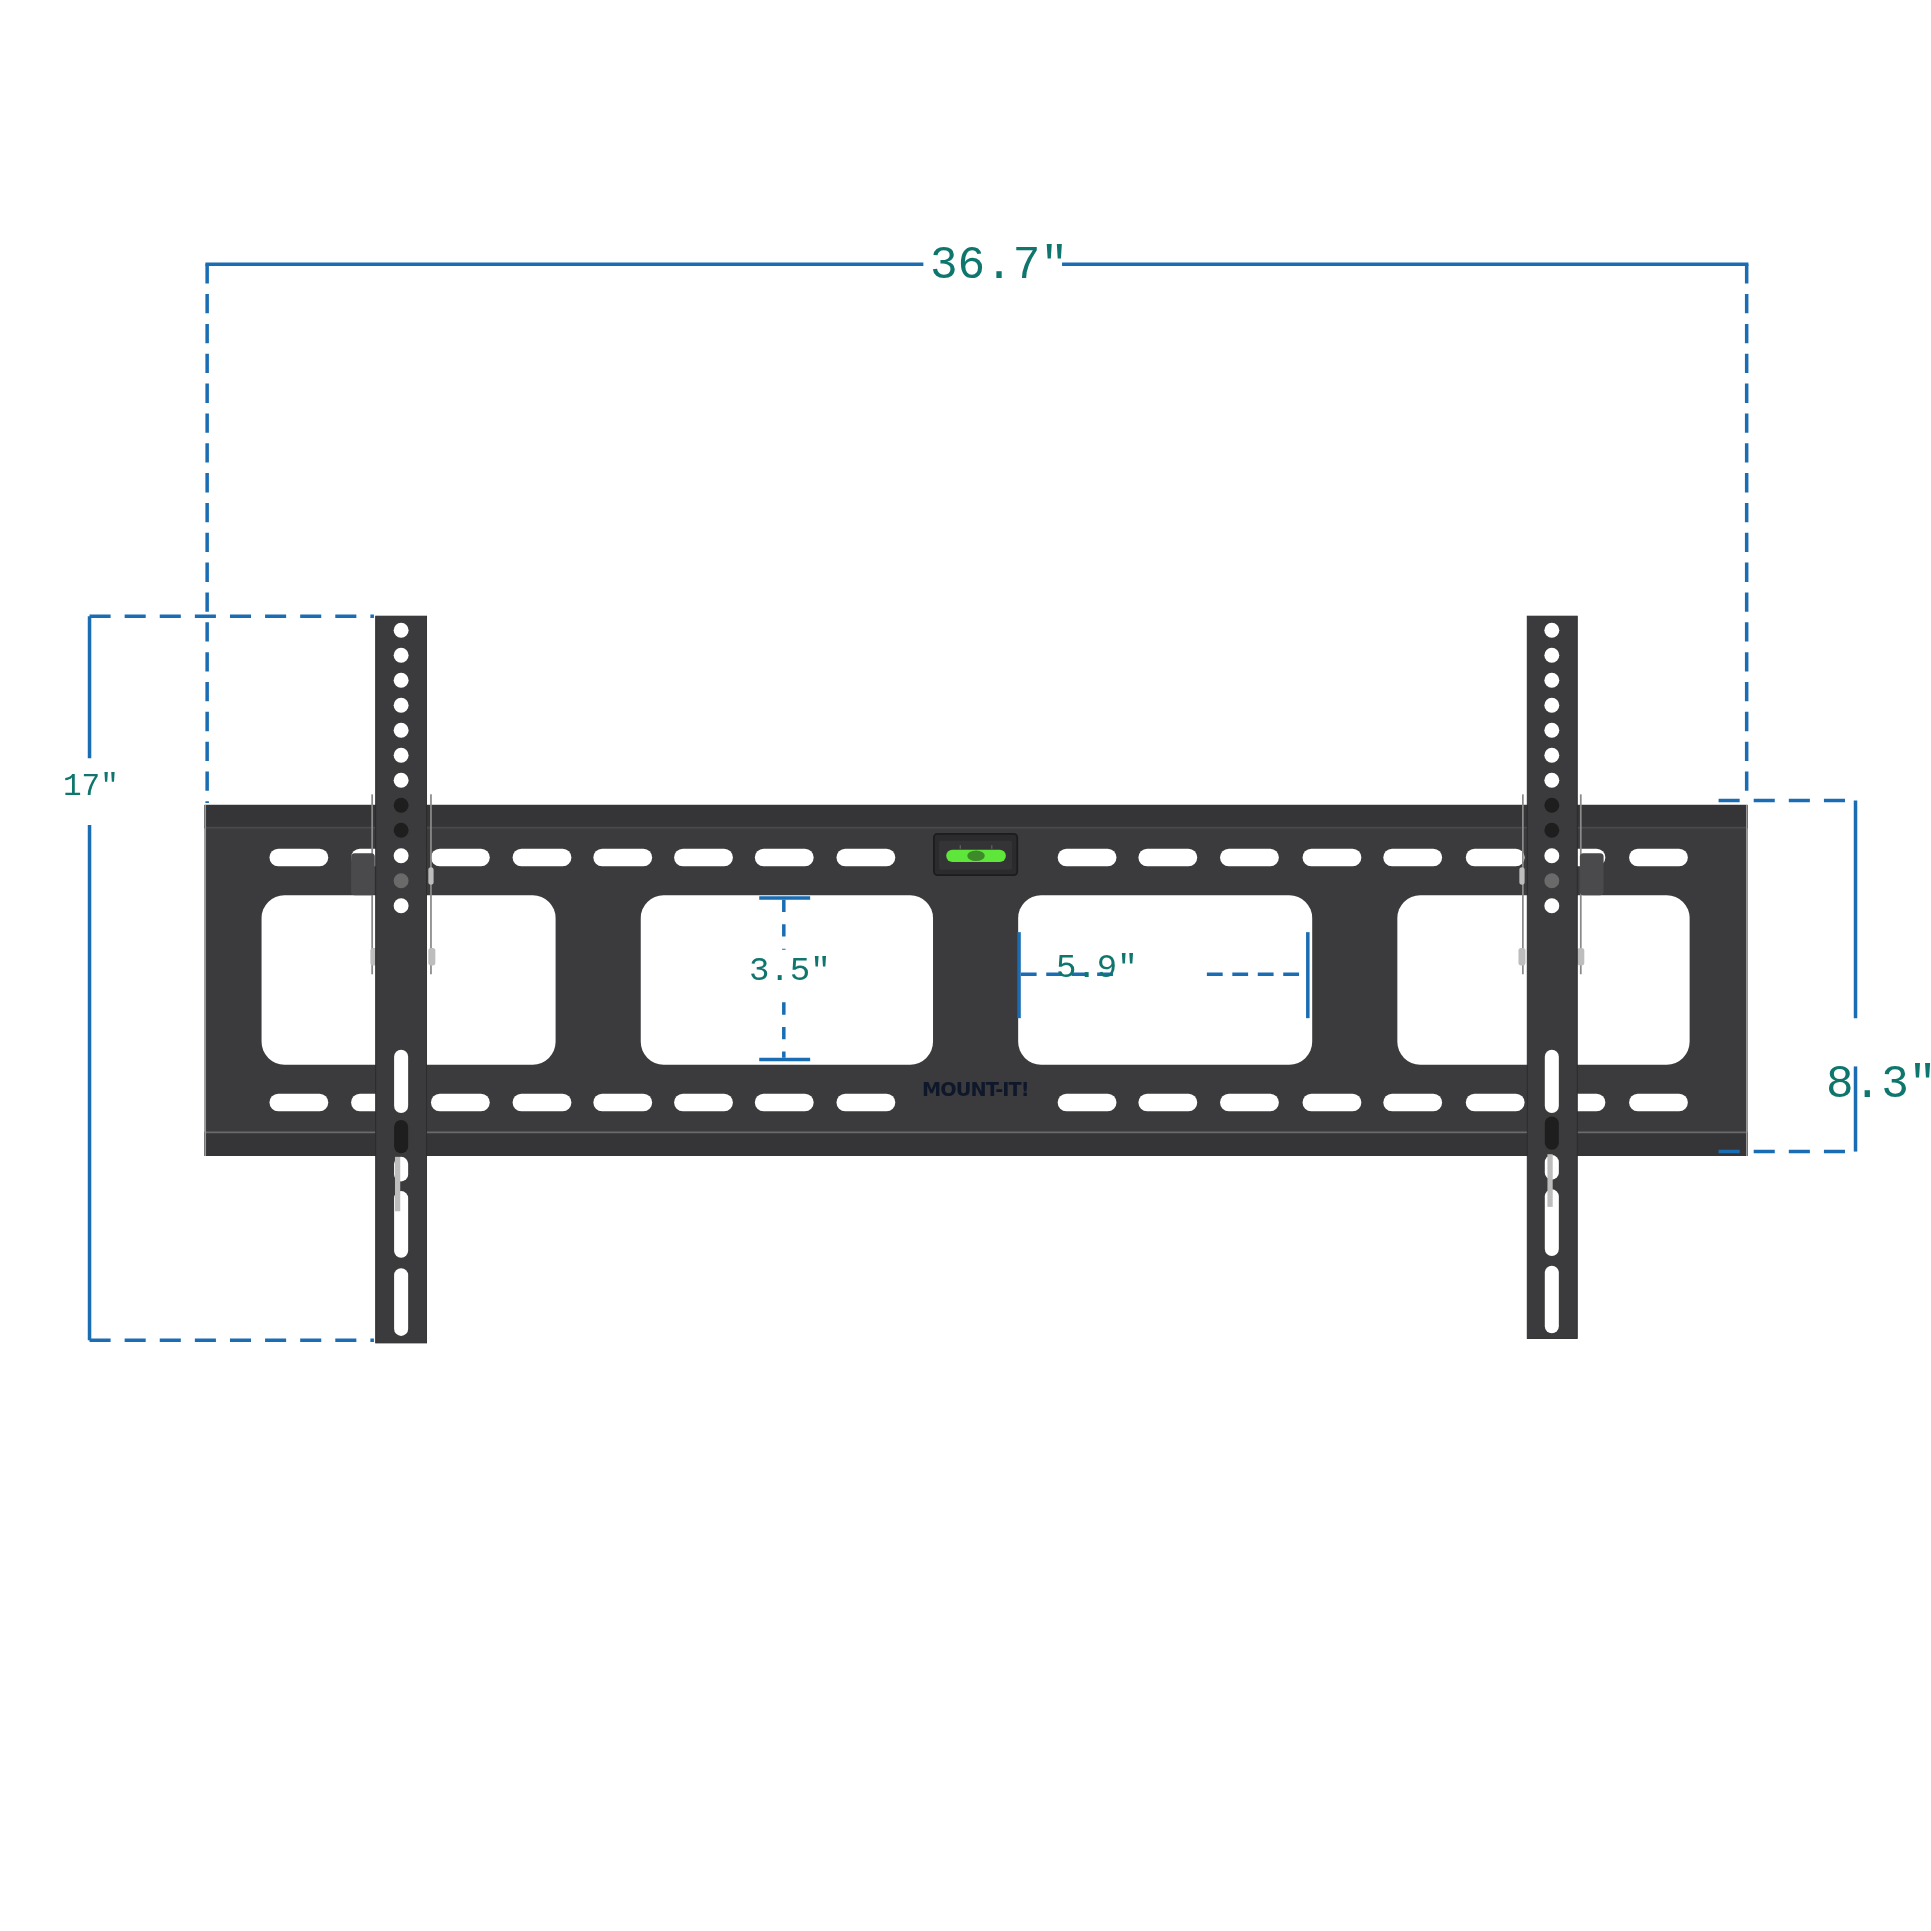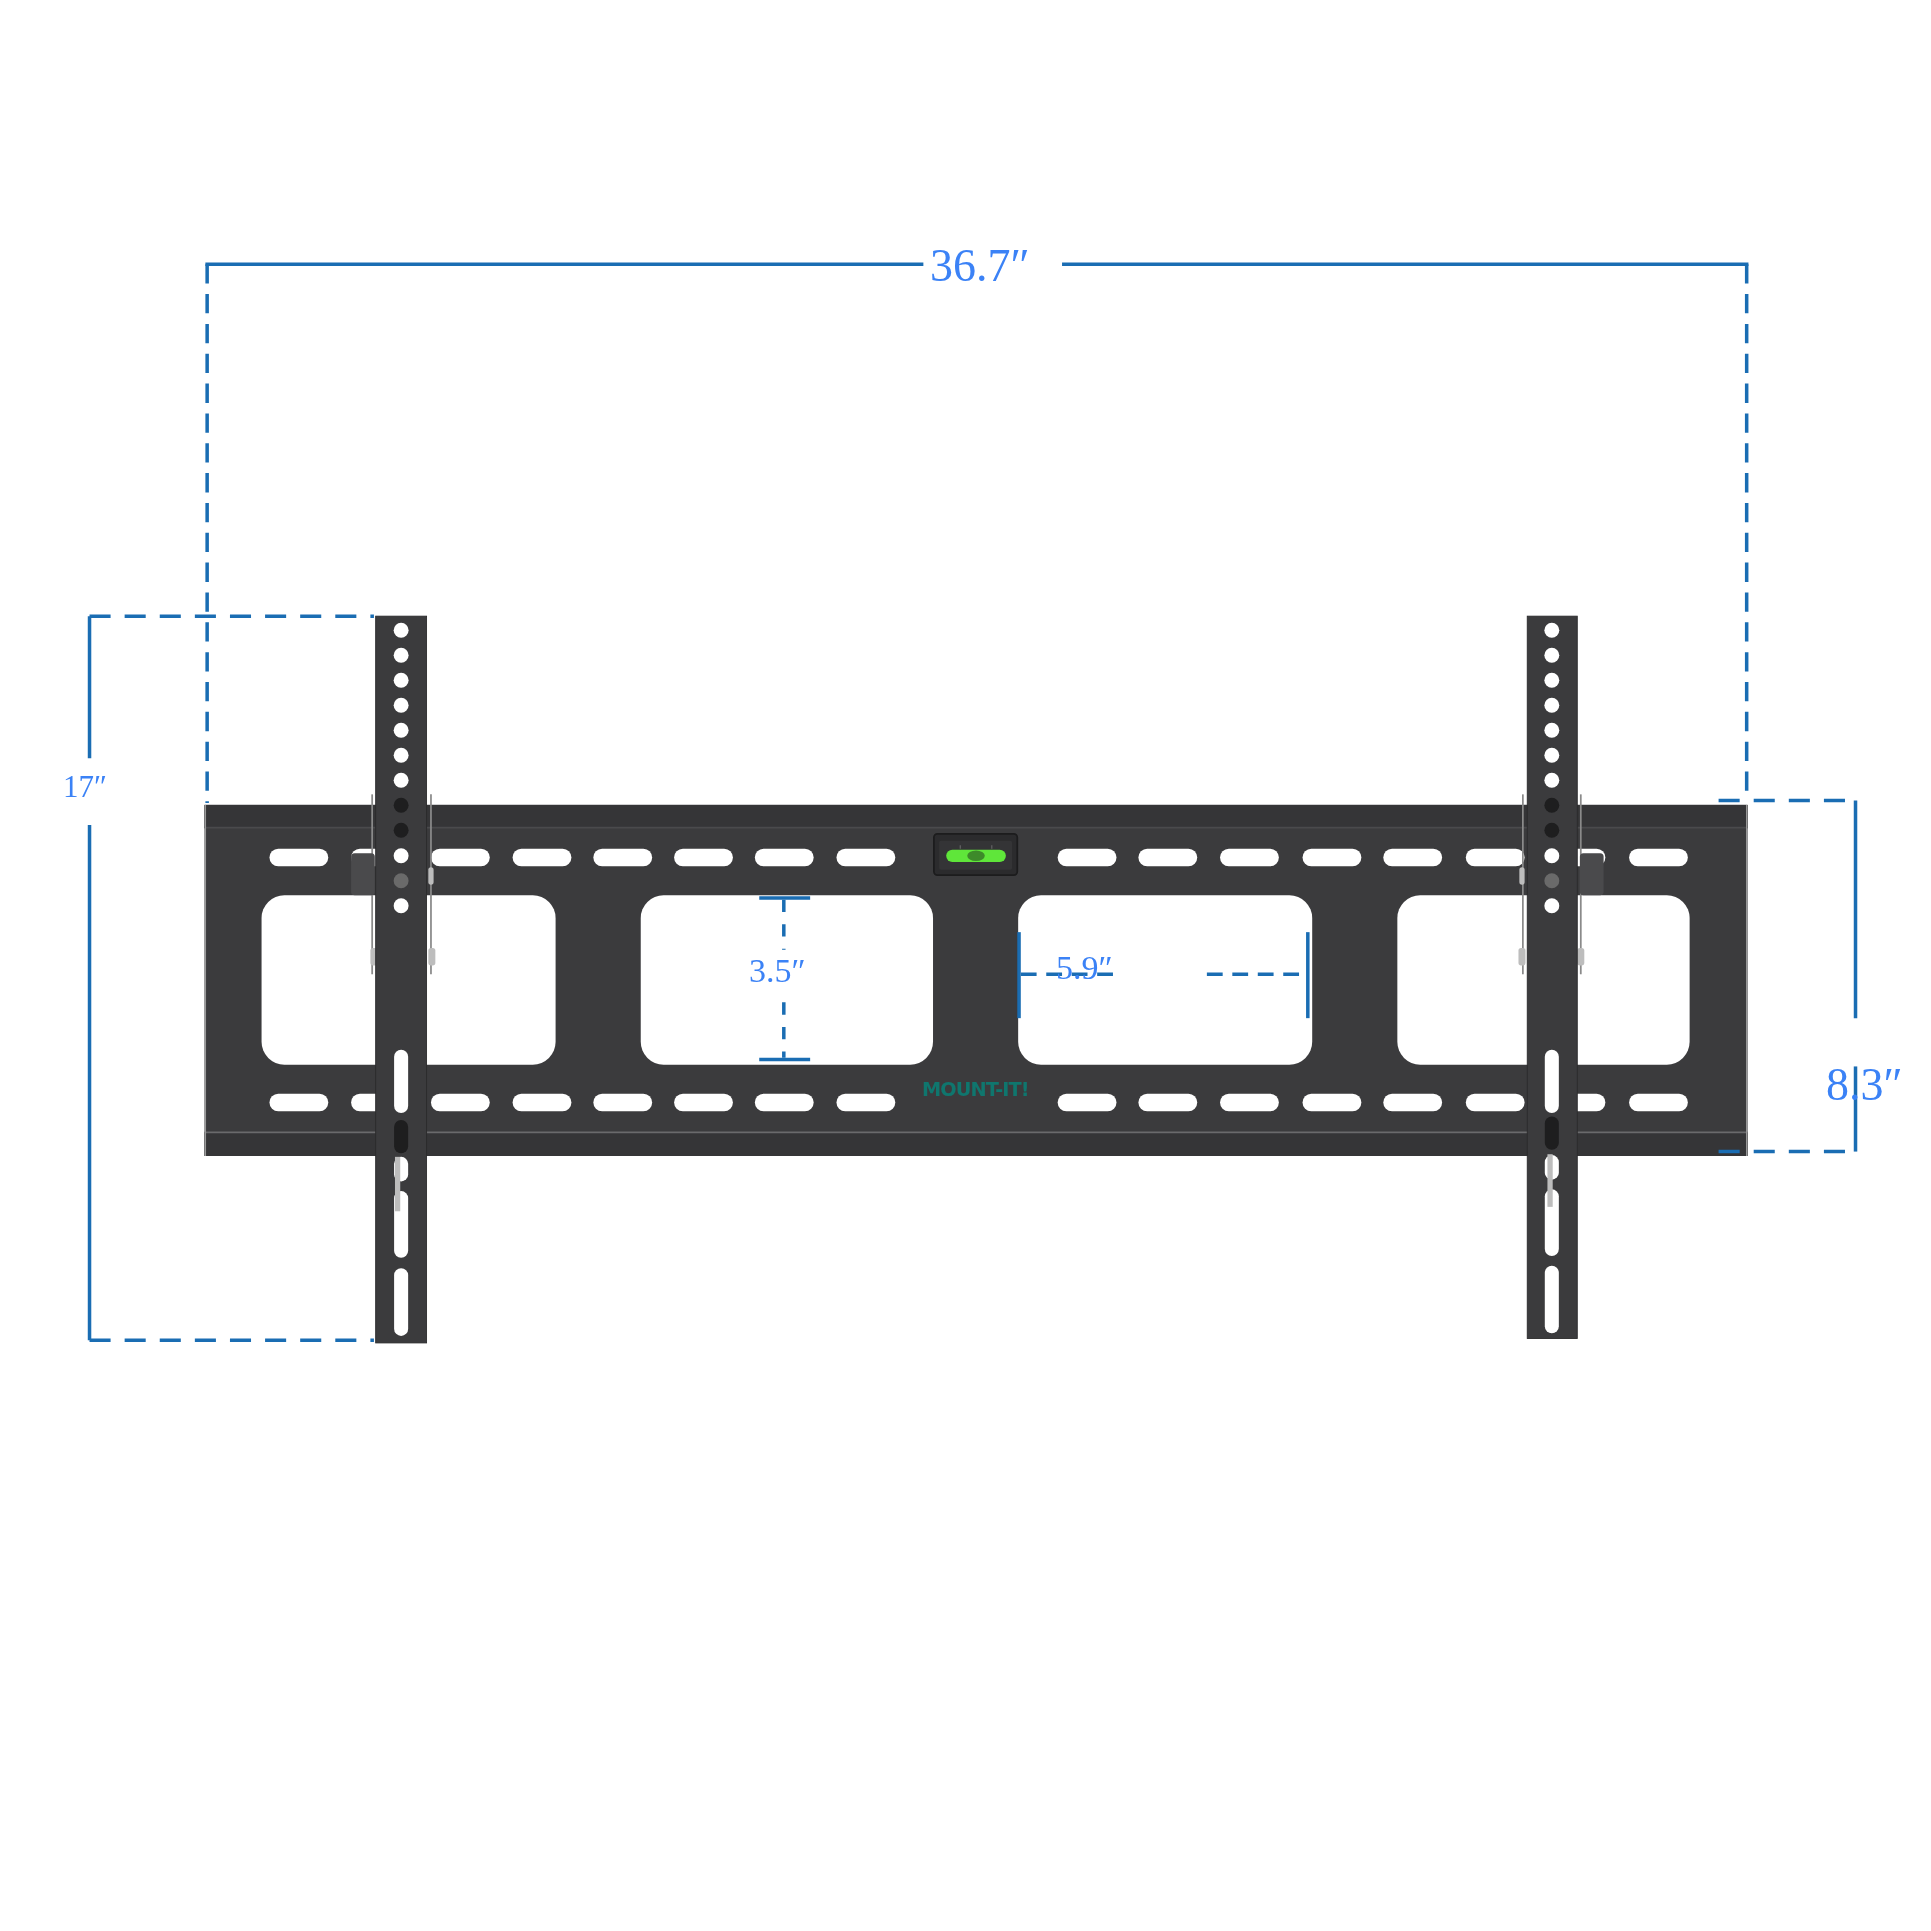--- a/index.html
+++ b/index.html
@@ -1,19 +1,19 @@
 <!DOCTYPE html>
 <html style="font-size:14px"><head>
 <meta charset="utf-8">
 <style>
   html, body { margin: 0; padding: 0; background: #ffffff; }
   body { width: 1931px; height: 1931px; position: relative; overflow: hidden; font-family: "Liberation Sans", "DejaVu Sans", sans-serif; }
   #stage { position: absolute; left: 0; top: 0; width: 1931px; height: 1931px; }
-  .dim-label { position: absolute; color: #3b82f6; font-family: Liberation Serif, serif; font-weight: 400; line-height: 1; white-space: nowrap; background: transparent; }
-  .logo { position: absolute; color: #0f766e; font-family: "DejaVu Sans", "Liberation Sans", sans-serif; font-weight: 700; font-size: 19.3px; letter-spacing: -0.9px; line-height: 1; }
+  .dim-label { position: absolute; color: #0f766e; font-family: Liberation Mono, monospace; font-weight: 400; line-height: 1; white-space: nowrap; background: transparent; }
+  .logo { position: absolute; color: #0f172a; font-family: "DejaVu Sans", "Liberation Sans", sans-serif; font-weight: 700; font-size: 19.3px; letter-spacing: -0.9px; line-height: 1; }
 </style>
 </head>
 <body>
 
 <div id="stage">
   <svg width="1931" height="1931" viewBox="0 0 2200 2200" xmlns="http://www.w3.org/2000/svg">
 
     <g>
       <rect x="233" y="917" width="1758" height="400" fill="#3b3b3d"></rect>
       <rect x="233" y="917" width="1758" height="26" fill="#353537"></rect>

